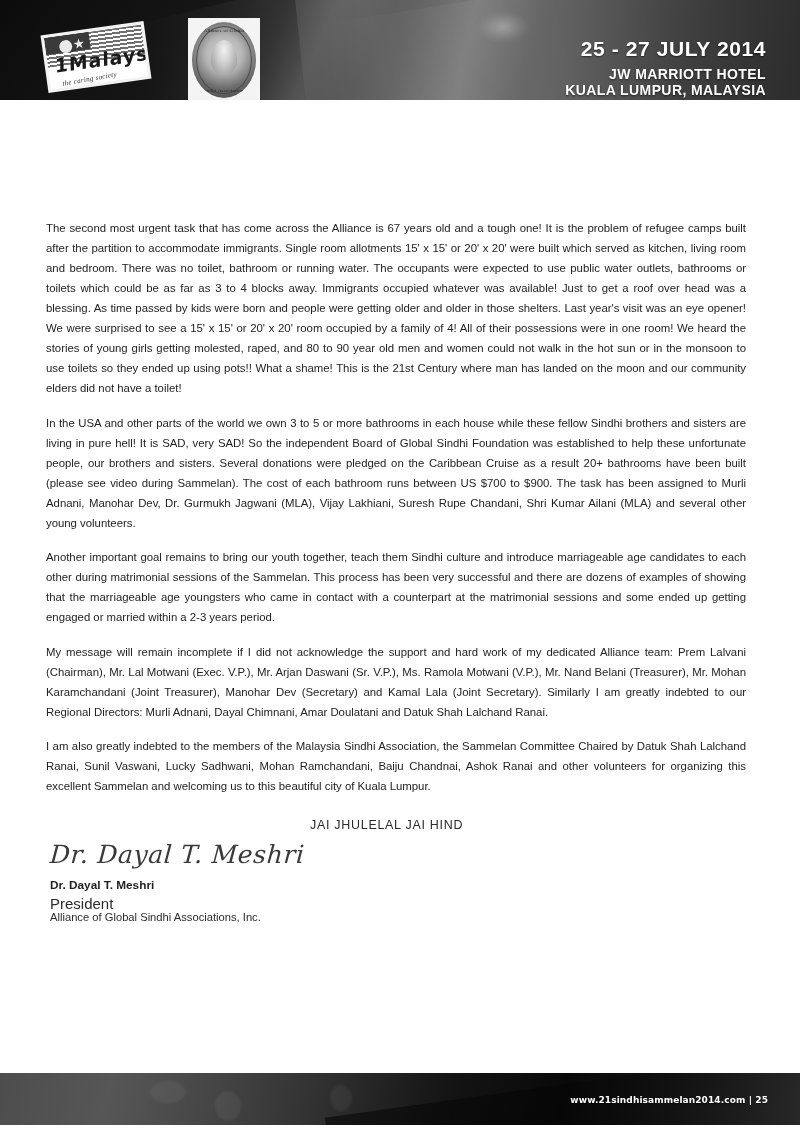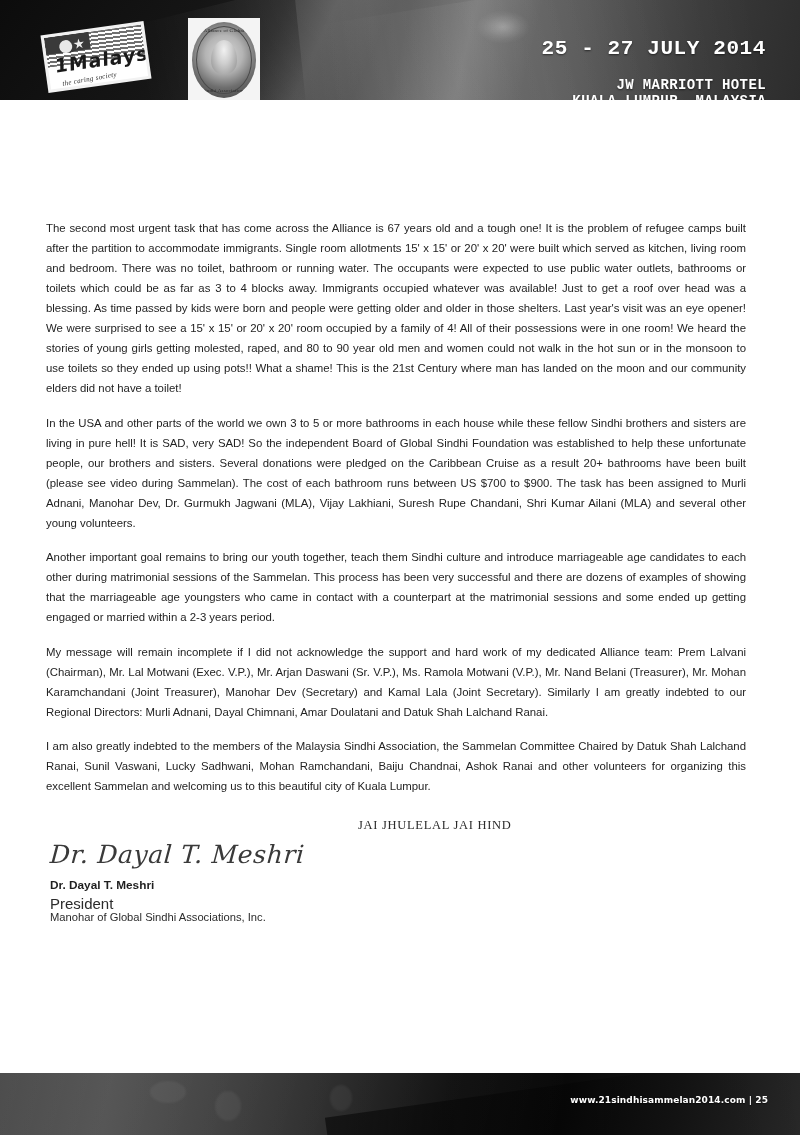--- a/index.html
+++ b/index.html
@@ -118,28 +118,28 @@
     font-family: "Liberation Serif", serif;
     letter-spacing: 0.2px;
   }
   .seal-text.bottom { top: auto; bottom: 5px; }
 
   .hdr-text {
     position: absolute;
     right: 34px; top: 38px;
     text-align: right;
     color: #ffffff;
-    font-family: Liberation Mono, monospace;
+    font-family: Liberation Sans, sans-serif;
     text-shadow: 0 1px 2px rgba(0,0,0,0.55);
   }
   .hdr-date {
     font-size: 21px; font-weight: 700; letter-spacing: 0.6px; line-height: 22px;
   }
   .hdr-venue {
-    font-size: 14px; font-weight: 700; letter-spacing: 0.4px; line-height: 16px; margin-top: 17px;
+    font-size: 14px; font-weight: 700; letter-spacing: 0.4px; line-height: 16px; margin-top: 6px;
   }
   .hdr-city {
     font-size: 14px; font-weight: 700; letter-spacing: 0.4px; line-height: 16px; margin-left: 16px;
   }
 
   
   .content {
     position: absolute;
     left: 46px; top: 218px;
     width: 700px;
@@ -151,22 +151,22 @@
     text-align: justify;
     color: #232323;
     margin: 0 0 14.5px 0;
     letter-spacing: -0.02px;
   }
 
   
   .sign-area { position: absolute; left: 46px; top: 818px; width: 700px; }
   .jai-line {
     position: absolute; left: 264px; top: 0;
-    font-family: Liberation Serif, serif;
-    font-size: 12.5px; color: #2b2b2b; letter-spacing: 0.7px; margin-left: 48px;
+    font-family: Liberation Sans, sans-serif;
+    font-size: 12.5px; color: #2b2b2b; letter-spacing: 0.7px;
   }
   .signature {
     position: absolute; left: 4px; top: 22px;
     font-family: "DejaVu Serif", serif;
     font-style: italic;
     font-size: 25px;
     color: #3a3a3a;
     letter-spacing: 0.6px;
     transform: skewX(-4deg);
   }
@@ -180,21 +180,21 @@
   }
   .sig-org {
     position: absolute; left: 4px; top: 93px;
     font-size: 11.2px; color: #2b2b2b;
   }
 
   
   .footer-band {
     position: absolute;
     left: 0; top: 1073px;
-    width: 800px; height: 62px;
+    width: 800px; height: 52px;
     background:
       linear-gradient(101deg, #3c3c3c 0%, #4a4a4a 14%, #3a3a3a 28%, #2a2a2a 40%, #101010 56%, #090909 70%, #161616 84%, #2a2a2a 100%);
     overflow: hidden;
   }
   .ftr-wedge-a {
     position: absolute; left: -60px; top: -28px;
     width: 620px; height: 120px;
     background: linear-gradient(100deg, rgba(255,255,255,0.10) 0%, rgba(255,255,255,0.03) 60%, rgba(255,255,255,0) 100%);
     transform: rotate(5deg);
   }
@@ -263,21 +263,21 @@
     <p class="para">Another important goal remains to bring our youth together, teach them Sindhi culture and introduce marriageable age candidates to each other during matrimonial sessions of the Sammelan.  This process has been very successful and there are dozens of examples of showing that the marriageable age youngsters who came in contact with a counterpart at the matrimonial sessions and some ended up getting engaged or married within a 2-3 years period.</p>
     <p class="para">My message will remain incomplete if I did not acknowledge the support and hard work of my dedicated Alliance team: Prem Lalvani (Chairman), Mr. Lal Motwani (Exec. V.P.), Mr. Arjan Daswani (Sr. V.P.), Ms. Ramola Motwani (V.P.), Mr. Nand Belani (Treasurer), Mr. Mohan Karamchandani (Joint Treasurer), Manohar Dev (Secretary) and Kamal Lala (Joint Secretary).   Similarly I am greatly indebted to our Regional Directors: Murli Adnani, Dayal Chimnani, Amar Doulatani and Datuk Shah Lalchand Ranai.</p>
     <p class="para">I am also greatly indebted to the members of the Malaysia Sindhi Association, the Sammelan Committee Chaired by Datuk Shah Lalchand Ranai, Sunil Vaswani, Lucky Sadhwani, Mohan Ramchandani, Baiju Chandnai, Ashok Ranai and other volunteers for organizing this excellent Sammelan and welcoming us to this beautiful city of Kuala Lumpur.</p>
   </div>
 
   <div class="sign-area">
     <div class="jai-line">JAI JHULELAL  JAI HIND</div>
     <div class="signature">Dr. Dayal T. Meshri</div>
     <div class="sig-name">Dr. Dayal T. Meshri</div>
     <div class="sig-role">President</div>
-    <div class="sig-org">Manohar of Global Sindhi Associations, Inc.</div>
+    <div class="sig-org">Alliance of Global Sindhi Associations, Inc.</div>
   </div>
 
   <div class="footer-band">
     <div class="ftr-wedge-a"></div>
     <div class="ftr-wedge-b"></div>
     <div class="ftr-blob" style="left:150px;top:8px;width:36px;height:22px;"></div>
     <div class="ftr-blob" style="left:215px;top:18px;width:26px;height:30px;"></div>
     <div class="ftr-blob" style="left:330px;top:12px;width:22px;height:26px;"></div>
     <div class="footer-text">www.21sindhisammelan2014.com  |  25</div>
   </div>

